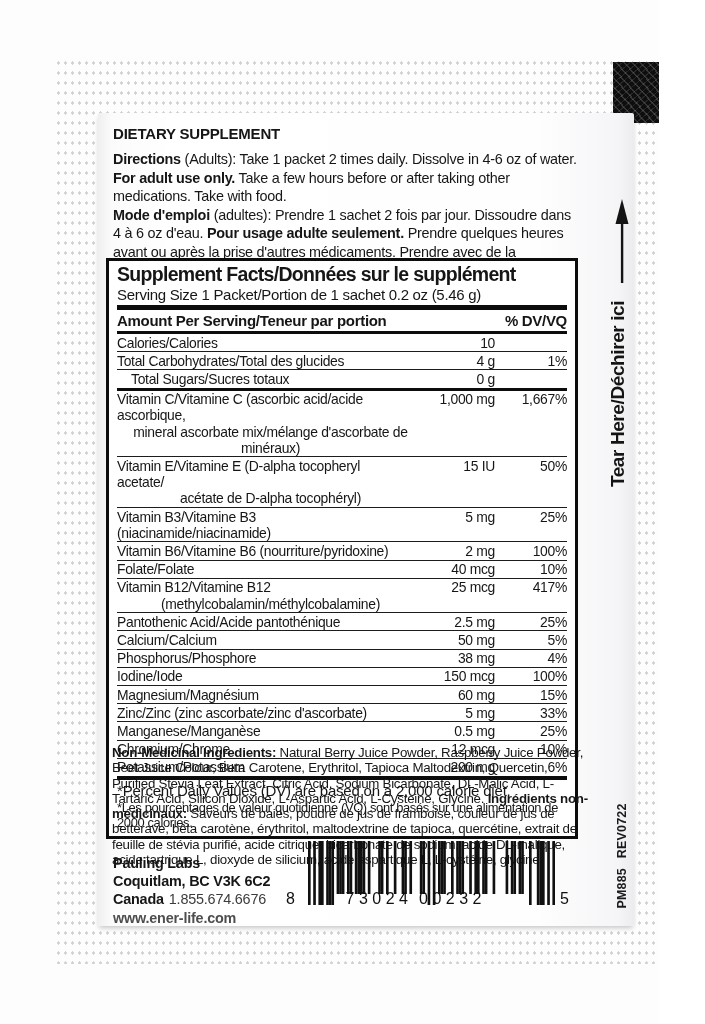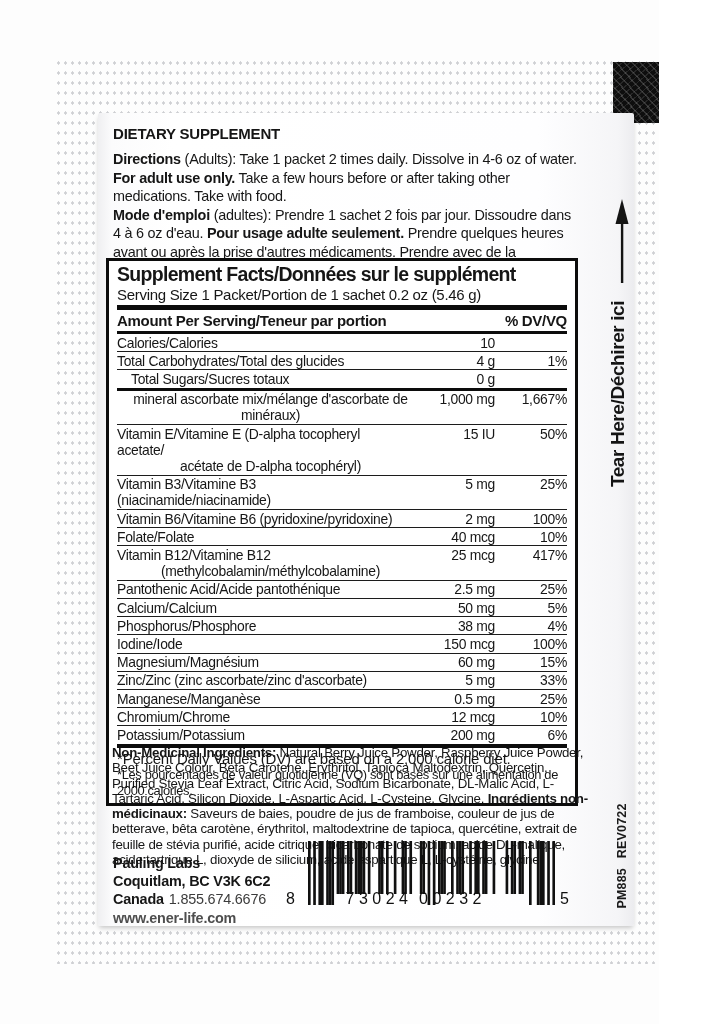--- a/index.html
+++ b/index.html
@@ -108,36 +108,36 @@
         <span class="fname">Total Carbohydrates/Total des glucides</span>
           <span class="famt">4 g</span>
           <span class="fpct">1%</span>
       </div>
       <div class="frow indent">
         <span class="fname">Total Sugars/Sucres totaux</span>
           <span class="famt">0 g</span>
           <span class="fpct"></span>
       </div>
       <div class="frow heavy">
-        <span class="fname"><span class="l2">mineral ascorbate mix/mélange d'ascorbate de minéraux)</span></span>
+        <span class="fname"><span>Vitamin C/Vitamine C (ascorbic acid/acide ascorbique,</span><span class="l2">mineral ascorbate mix/mélange d'ascorbate de minéraux)</span></span>
         <span class="famt">1,000 mg</span>
           <span class="fpct">1,667%</span>
       </div>
       <div class="frow">
         <span class="fname"><span>Vitamin E/Vitamine E (D-alpha tocopheryl acetate/</span><span class="l2">acétate de D-alpha tocophéryl)</span></span>
         <span class="famt">15 IU</span>
           <span class="fpct">50%</span>
       </div>
       <div class="frow">
         <span class="fname">Vitamin B3/Vitamine B3 (niacinamide/niacinamide)</span>
           <span class="famt">5 mg</span>
           <span class="fpct">25%</span>
       </div>
       <div class="frow">
-        <span class="fname">Vitamin B6/Vitamine B6 (pyridoxine/pyridoxine)</span>
+        <span class="fname">Vitamin B6/Vitamine B6 (nourriture/pyridoxine)</span>
           <span class="famt">2 mg</span>
           <span class="fpct">100%</span>
       </div>
       <div class="frow">
         <span class="fname">Folate/Folate</span>
           <span class="famt">40 mcg</span>
           <span class="fpct">10%</span>
       </div>
       <div class="frow">
         <span class="fname"><span>Vitamin B12/Vitamine B12</span><span class="l2">(methylcobalamin/méthylcobalamine)</span></span>

